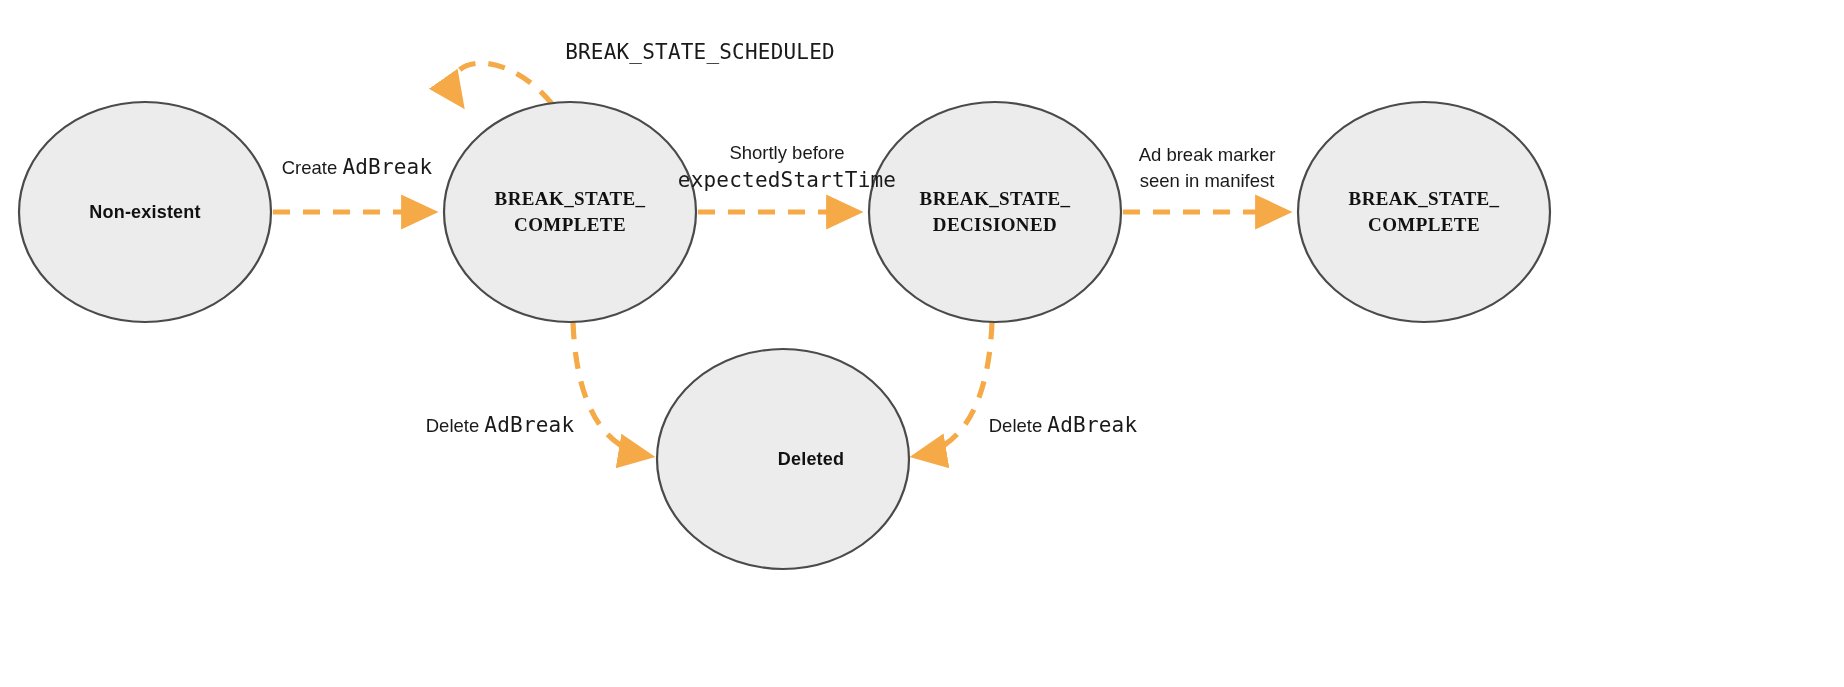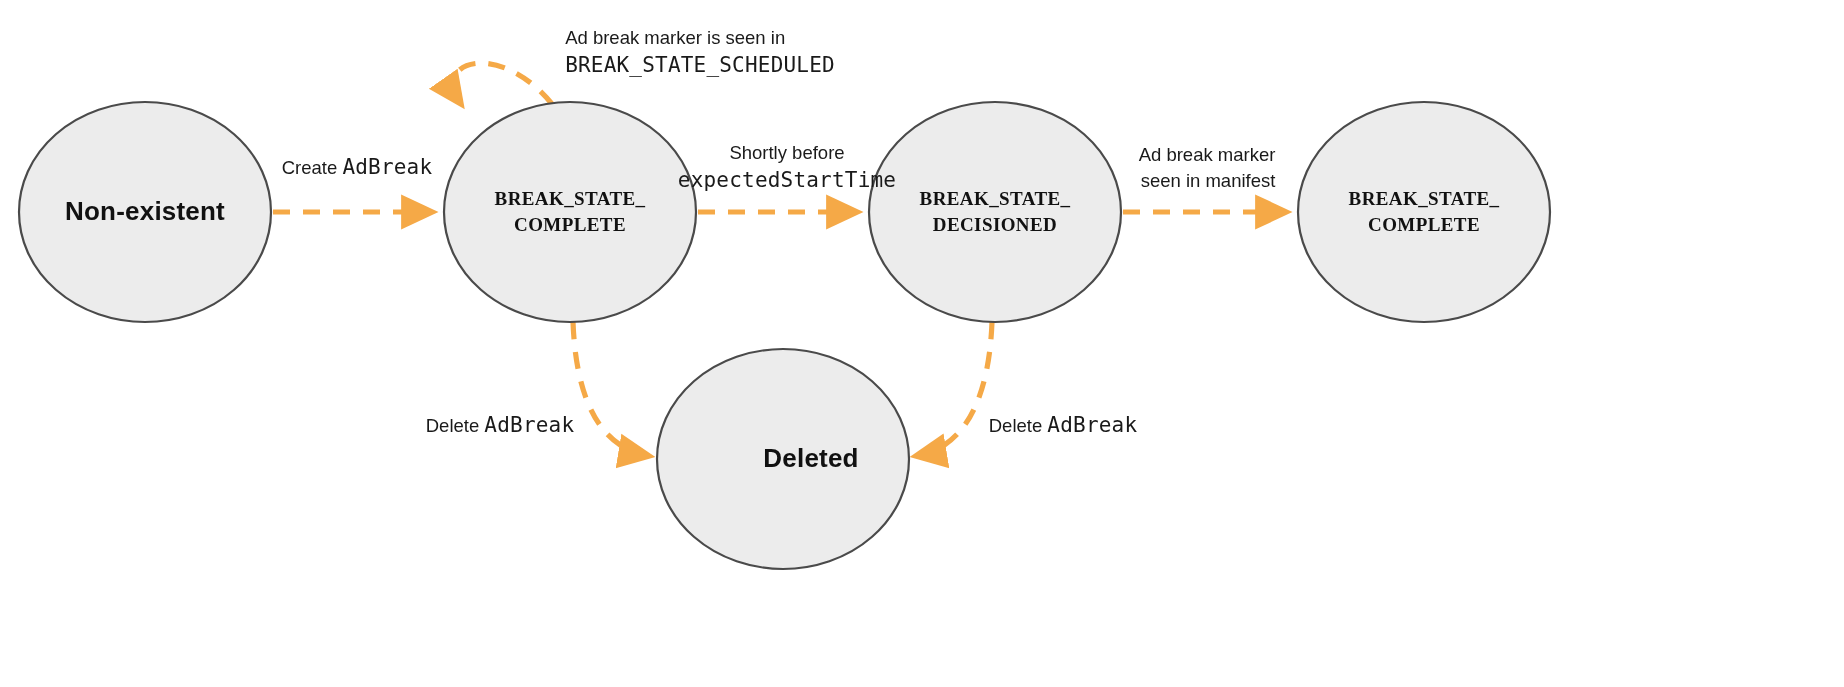--- a/index.html
+++ b/index.html
@@ -11,21 +11,21 @@
   .node-ellipse{fill:#ececec;stroke:#4a4a4a;stroke-width:2.2;}
 
   .node-label{
     position:absolute;
     text-align:center;
     transform:translate(-50%,-50%);
     pointer-events:none;
     color:#111111;
     line-height:1.38;
   }
-  .lbl-plain{font-family:"Liberation Sans", sans-serif;font-weight:bold;font-size:26px;letter-spacing:.2px;}
+  .lbl-plain{font-family:"Liberation Sans", sans-serif;font-weight:bold;font-size:18px;letter-spacing:.2px;}
   .lbl-mono{font-family:Liberation Serif, serif;font-weight:bold;font-size:19px;letter-spacing:.4px;}
   .lbl-mono .ln{display:block;white-space:pre;}
 
   .edge-label{
     position:absolute;
     transform:translate(-50%,-50%);
     color:#1a1a1a;
     font-size:18.5px;
     line-height:1.42;
     white-space:nowrap;
@@ -86,28 +86,27 @@
       </div>
       <div class="node-label lbl-mono" style="left: 1424px; top: 212px;">
         <span class="ln">BREAK_STATE_</span>
         <span class="ln">COMPLETE</span>
       </div>
       <div class="node-label lbl-plain" style="left: 811px; top: 459px;"><span class="ln">Deleted</span></div>
     </div>
   <div id="edge-labels">
       <div class="edge-label ta-center" style="left: 357px; top: 168px;"><span class="sans">Create </span><span class="mono">AdBreak</span></div>
       <div class="edge-label multi ta-left" style="left: 700px; top: 53px;">
-        <span class="row"><span class="sans">Ad break marker is seen in</span></span>
         <span class="row"><span class="mono">BREAK_STATE_SCHEDULED</span></span>
       </div>
       <div class="edge-label multi ta-center" style="left: 787px; top: 168px;">
         <span class="row"><span class="sans">Shortly before</span></span>
         <span class="row"><span class="mono">expectedStartTime</span></span>
       </div>
-      <div class="edge-label multi ta-center" style="left: 1207px; top: 168px; text-align: right;">
+      <div class="edge-label multi ta-center" style="left: 1207px; top: 168px;">
         <span class="row"><span class="sans">Ad break marker</span></span>
         <span class="row"><span class="sans">seen in manifest</span></span>
       </div>
       <div class="edge-label ta-center" style="left: 500px; top: 426px;"><span class="sans">Delete </span><span class="mono">AdBreak</span></div>
       <div class="edge-label ta-center" style="left: 1063px; top: 426px;"><span class="sans">Delete </span><span class="mono">AdBreak</span></div>
     </div>
 
 </div>
 
 </body></html>

